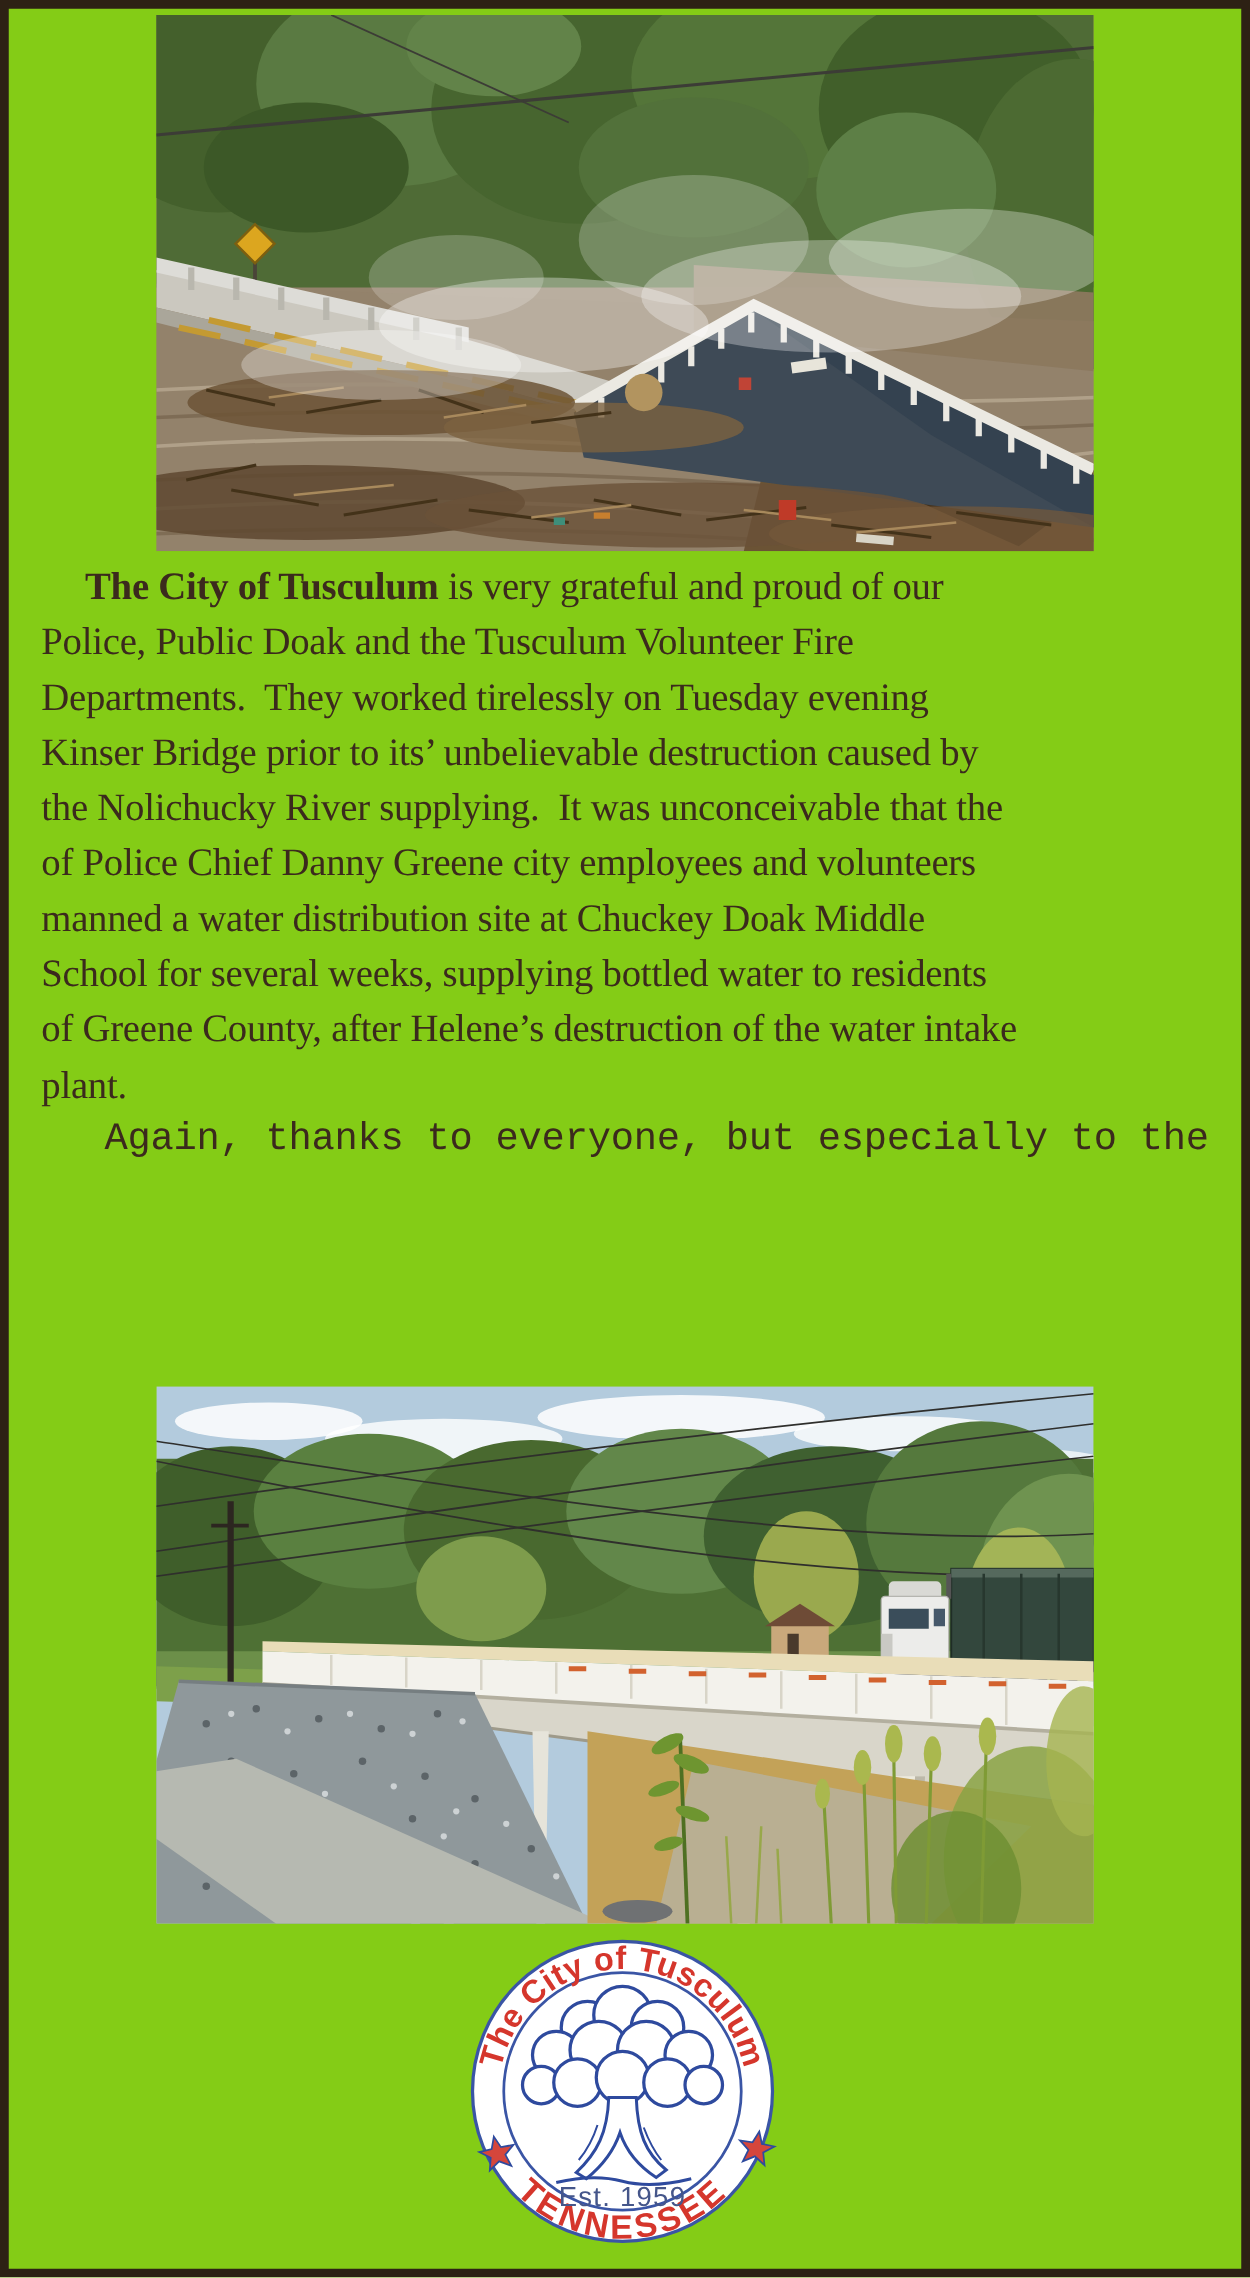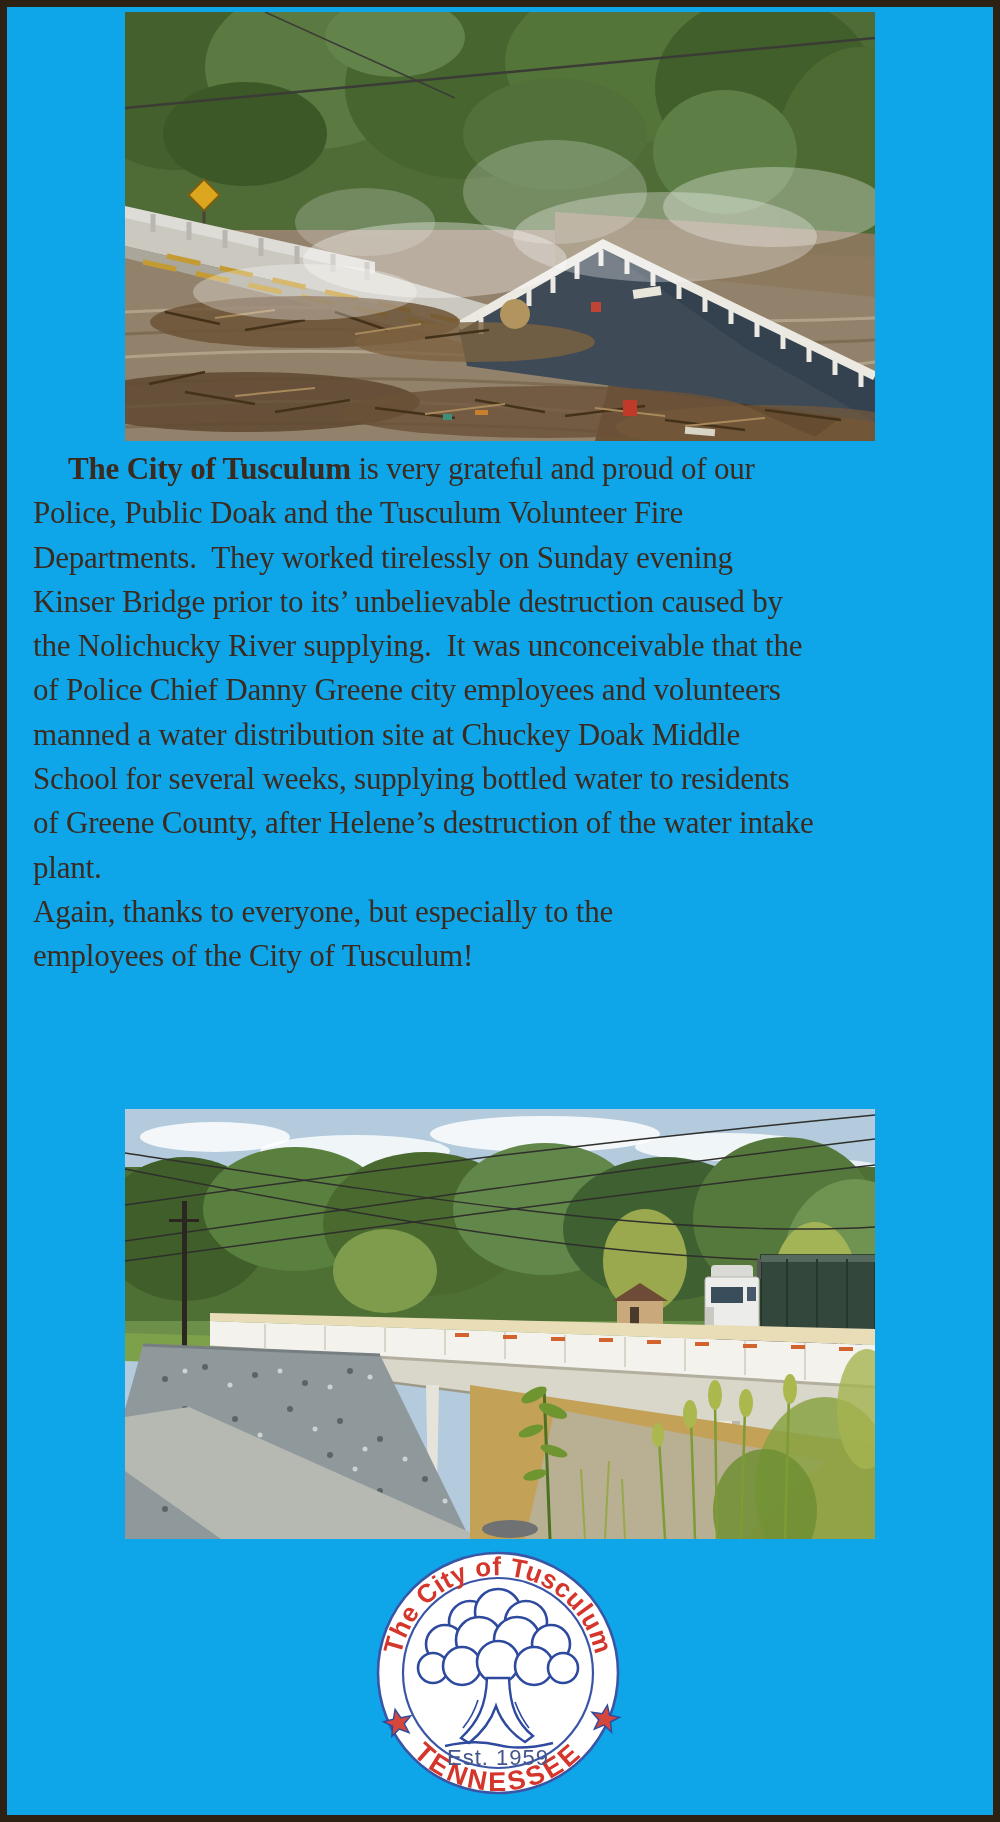--- a/index.html
+++ b/index.html
@@ -1,28 +1,28 @@
 <!DOCTYPE html>
 <html><head>
 <meta charset="utf-8">
 <style>
   html,body{margin:0;padding:0;background:#ffffff;}
-  .page{position:relative;width:1000px;height:1822px;background:#0ea5e9;overflow:hidden;
+  .page{position:relative;width:1000px;height:1822px;background:#84cc16;overflow:hidden;
         font-family:"Liberation Serif", serif;}
   .frame{position:absolute;inset:0;border:7px solid #2d2114;pointer-events:none;z-index:10;}
   .photo{position:absolute;left:125px;width:750px;overflow:hidden;}
   .photo svg{display:block;width:100%;height:100%;}
   .photo-top{top:12px;height:429px;}
   .photo-bottom{top:1109px;height:430px;}
   .article{position:absolute;left:33px;top:447px;width:934px;
            font-size:31px;line-height:44.3px;color:#3b2a1d;letter-spacing:-0.2px;}
   .line{white-space:pre;}
   .indent{padding-left:35px;}
   .lead-bold{font-weight:700;}
-  .center{text-align:left;}
+  .center{text-align:right;font-family:Liberation Mono, monospace;}
   .logo{position:absolute;left:375px;top:1550px;width:246px;height:246px;}
   .logo svg{display:block;width:100%;height:100%;overflow:visible;}
   .logo text, .logo textPath{font-family:"Liberation Sans", sans-serif;}
 </style>
 </head>
 <body>
 
 <div class="page">
   <div class="frame"></div>
 
@@ -144,30 +144,29 @@
         <ellipse cx="180" cy="280" rx="112" ry="28" opacity=".3"></ellipse>
         <ellipse cx="430" cy="180" rx="92" ry="52" opacity=".22"></ellipse>
         <ellipse cx="240" cy="210" rx="70" ry="34" opacity=".2"></ellipse>
       </g>
     </svg>
   </div>
 
   <div class="article">
     <div class="line indent"><span class="lead-bold">The City of Tusculum</span><span> is very grateful and proud of our</span></div>
     <div class="line">Police, Public Doak and the Tusculum Volunteer Fire</div>
-    <div class="line">Departments.  They worked tirelessly on Sunday evening</div>
+    <div class="line">Departments.  They worked tirelessly on Tuesday evening</div>
     <div class="line">Kinser Bridge prior to its’ unbelievable destruction caused by</div>
     <div class="line">the Nolichucky River supplying.  It was unconceivable that the</div>
     <div class="line">of Police Chief Danny Greene city employees and volunteers</div>
     <div class="line">manned a water distribution site at Chuckey Doak Middle</div>
     <div class="line">School for several weeks, supplying bottled water to residents</div>
     <div class="line">of Greene County, after Helene’s destruction of the water intake</div>
     <div class="line">plant.</div>
     <div class="line center">Again, thanks to everyone, but especially to the</div>
-    <div class="line center">employees of the City of Tusculum!</div>
   </div>
 
   <div class="photo photo-bottom">
     <svg viewBox="0 0 750 430" preserveAspectRatio="none" aria-hidden="true">
       <rect width="750" height="430" fill="#b3cbdd"></rect>
       <g fill="#ffffff">
         <ellipse cx="90" cy="28" rx="75" ry="15" opacity=".85"></ellipse>
         <ellipse cx="230" cy="42" rx="95" ry="16" opacity=".8"></ellipse>
         <ellipse cx="420" cy="25" rx="115" ry="18" opacity=".85"></ellipse>
         <ellipse cx="600" cy="38" rx="90" ry="14" opacity=".8"></ellipse>

